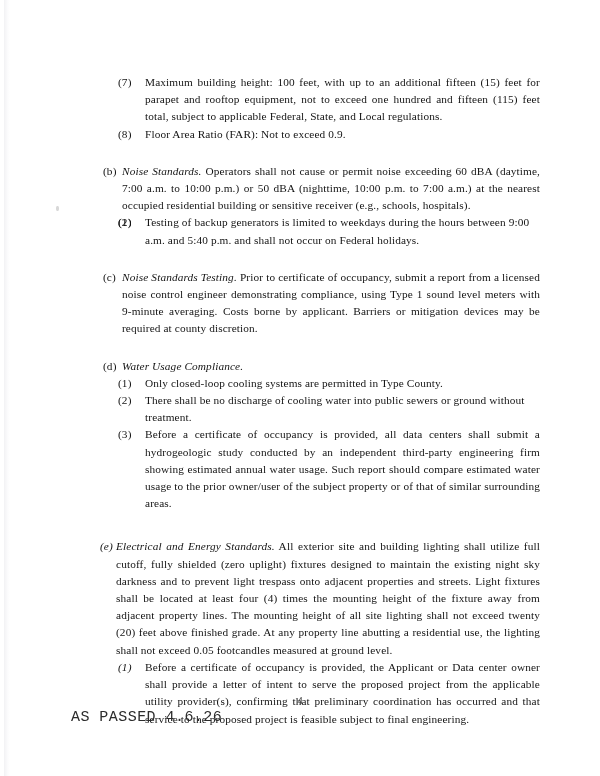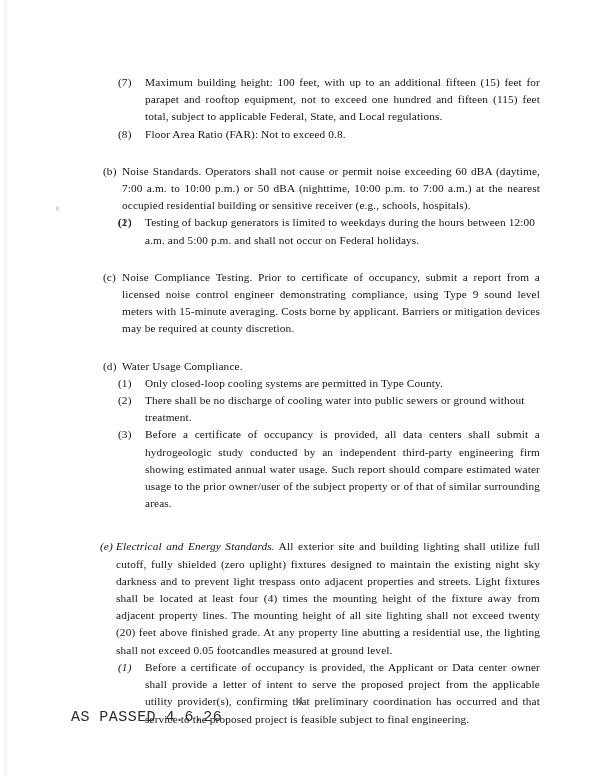--- a/index.html
+++ b/index.html
@@ -98,20 +98,21 @@
   }
   .sub-numbered > .marker {
     position: absolute;
     left: -4px;
     top: 0;
     width: 24px;
     text-align: left;
   }
 
   .head {
+    font-style: italic;
   }
 
   
   .e-block .marker,
   .e-block .head {
     font-style: italic;
   }
 
   .spacer-sm { height: 9px; }
 
@@ -143,39 +144,39 @@
   <div class="scan-edge"></div>
   <div class="scan-speck"></div>
 
   <div class="body-area">
 
     <div class="block numbered">
       <span class="marker">(7)</span><span>Maximum building height: 100 feet, with up to an additional fifteen (15) feet for parapet and rooftop equipment, not to exceed one hundred and fifteen (115) feet total, subject to applicable Federal, State, and Local regulations.</span>
     </div>
 
     <div class="block numbered last-left">
-      <span class="marker">(8)</span><span>Floor Area Ratio (FAR): Not to exceed 0.8.</span>
+      <span class="marker">(8)</span><span>Floor Area Ratio (FAR): Not to exceed 0.9.</span>
     </div>
 
     <div class="block lettered">
       <span class="marker">(b)</span><span class="head">Noise Standards.</span><span> Operators shall not cause or permit noise exceeding 60 dBA (daytime, 7:00 a.m. to 10:00 p.m.) or 50 dBA (nighttime, 10:00 p.m. to 7:00 a.m.) at the nearest occupied residential building or sensitive receiver (e.g., schools, hospitals).</span>
 
       <div class="spacer-sm" style="height:0"></div>
 
       <div class="block sub-numbered">
         <span class="marker">(1)</span>
       </div>
 
       <div class="block sub-numbered last-left">
-        <span class="marker">(2)</span><span>Testing of backup generators is limited to weekdays during the hours between 12:00 a.m. and 5:00 p.m. and shall not occur on Federal  holidays.</span>
+        <span class="marker">(2)</span><span>Testing of backup generators is limited to weekdays during the hours between 9:00 a.m. and 5:40 p.m. and shall not occur on Federal  holidays.</span>
       </div>
     </div>
 
     <div class="block lettered">
-      <span class="marker">(c)</span><span class="head">Noise Compliance Testing.</span><span> Prior to certificate of occupancy, submit a report from a licensed noise control engineer demonstrating compliance, using Type 9 sound level meters with 15-minute averaging. Costs borne by applicant. Barriers or mitigation devices may be required at county discretion.</span>
+      <span class="marker">(c)</span><span class="head">Noise Standards Testing.</span><span> Prior to certificate of occupancy, submit a report from a licensed noise control engineer demonstrating compliance, using Type 1 sound level meters with 9-minute averaging. Costs borne by applicant. Barriers or mitigation devices may be required at county discretion.</span>
     </div>
 
     <div class="block lettered">
       <span class="marker">(d)</span><span class="head">Water Usage Compliance.</span><span></span>
 
       <div class="block sub-numbered last-left">
         <span class="marker">(1)</span><span>Only closed-loop cooling systems are permitted in Type County.</span>
       </div>
 
       <div class="block sub-numbered last-left">

